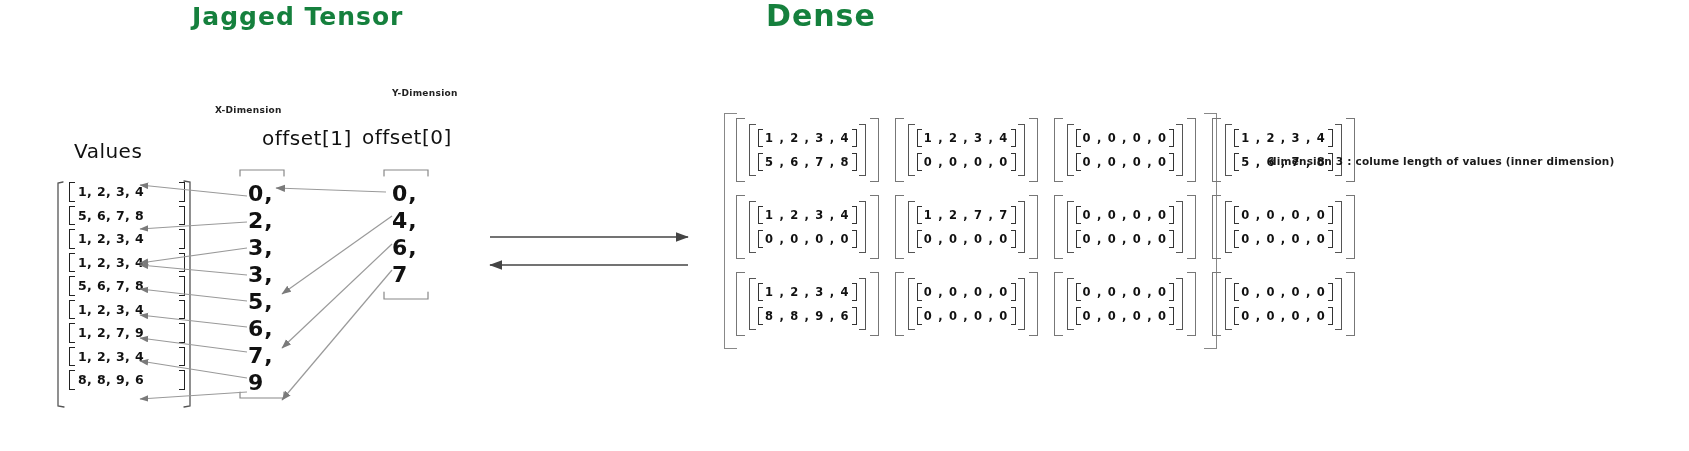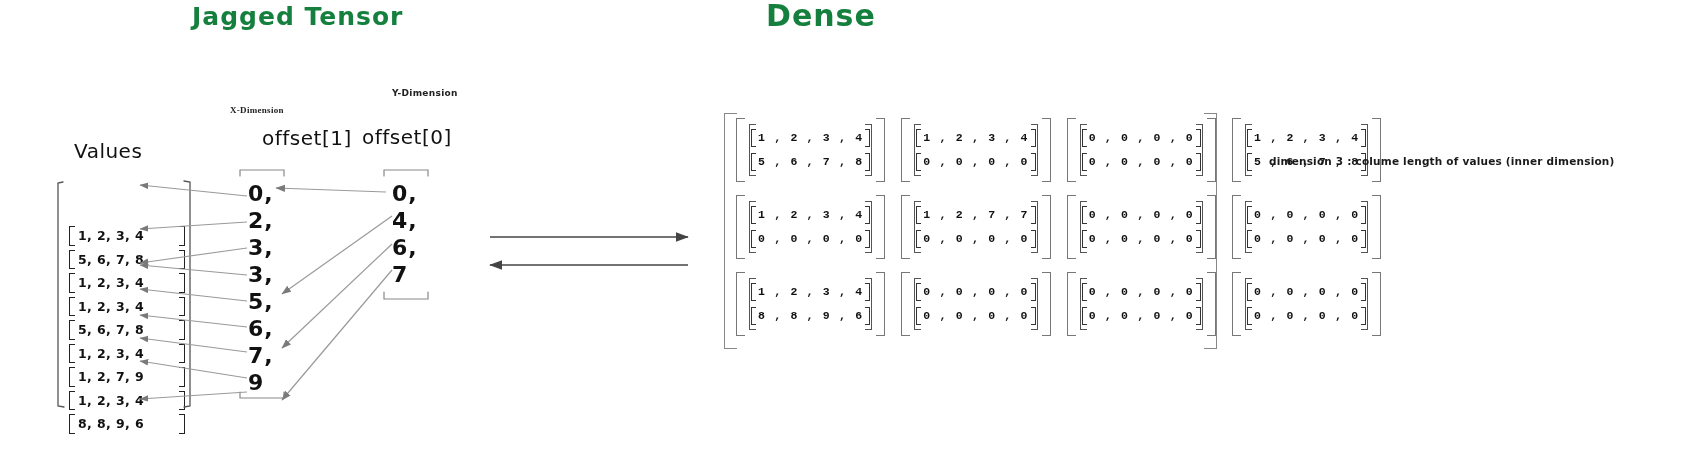--- a/index.html
+++ b/index.html
@@ -29,26 +29,26 @@
     position:absolute;white-space:nowrap;font-weight:400;
     font-size:20px;color:#111;letter-spacing:.5px;
   }
   .dim-caption{
     position:absolute;white-space:nowrap;font-weight:600;
     font-size:9px;color:#222;letter-spacing:.3px;
   }
   #cap-values{left:74px;top:139px;}
   #cap-off1{left:218px;top:126px;margin-left:44px;}
   #cap-off0{left:362px;top:125px;}
-  #dim-x{left:230px;top:105px;font-family:Liberation Serif, serif;}
+  #dim-x{left:215px;top:105px;}
   #dim-y{left:376px;top:88px;margin-left:16px;}
 
   
   #values-list{
-    position:absolute;left:68px;top:180px;width:118px;margin-top:44px;
+    position:absolute;left:68px;top:180px;width:118px;
   }
   .val-row{
     height:23.5px;line-height:23.5px;
     font-size:12.5px;font-weight:700;color:#111;
     white-space:nowrap;position:relative;
     padding:0 10px;
     letter-spacing:.4px;
   }
   .val-row .brk{
     position:absolute;top:2px;bottom:2px;width:5px;
@@ -72,21 +72,21 @@
   .dense-row{display:flex;gap:16px;margin-bottom:13px;}
   .dense-cell{
     position:relative;padding:6px 13px 6px 13px;
   }
   .dense-cell > .obrk{
     position:absolute;top:0;bottom:0;width:8px;
     border-top:1.2px solid #777;border-bottom:1.2px solid #777;
   }
   .dense-cell > .obrk.l{left:0;border-left:1.2px solid #777;}
   .dense-cell > .obrk.r{right:0;border-right:1.2px solid #777;}
-  .dense-inner{position:relative;padding:2px 2px;font-family:Liberation Mono, monospace;}
+  .dense-inner{position:relative;padding:2px 9px;}
   .dense-inner > .ibrk{
     position:absolute;top:0;bottom:0;width:6px;
     border-top:1.2px solid #555;border-bottom:1.2px solid #555;
   }
   .dense-inner > .ibrk.l{left:0;border-left:1.2px solid #555;}
   .dense-inner > .ibrk.r{right:0;border-right:1.2px solid #555;}
   .dvec{
     font-size:11.5px;font-weight:700;color:#111;
     white-space:nowrap;height:24px;line-height:24px;letter-spacing:1.2px;
     position:relative;padding:0 7px;

